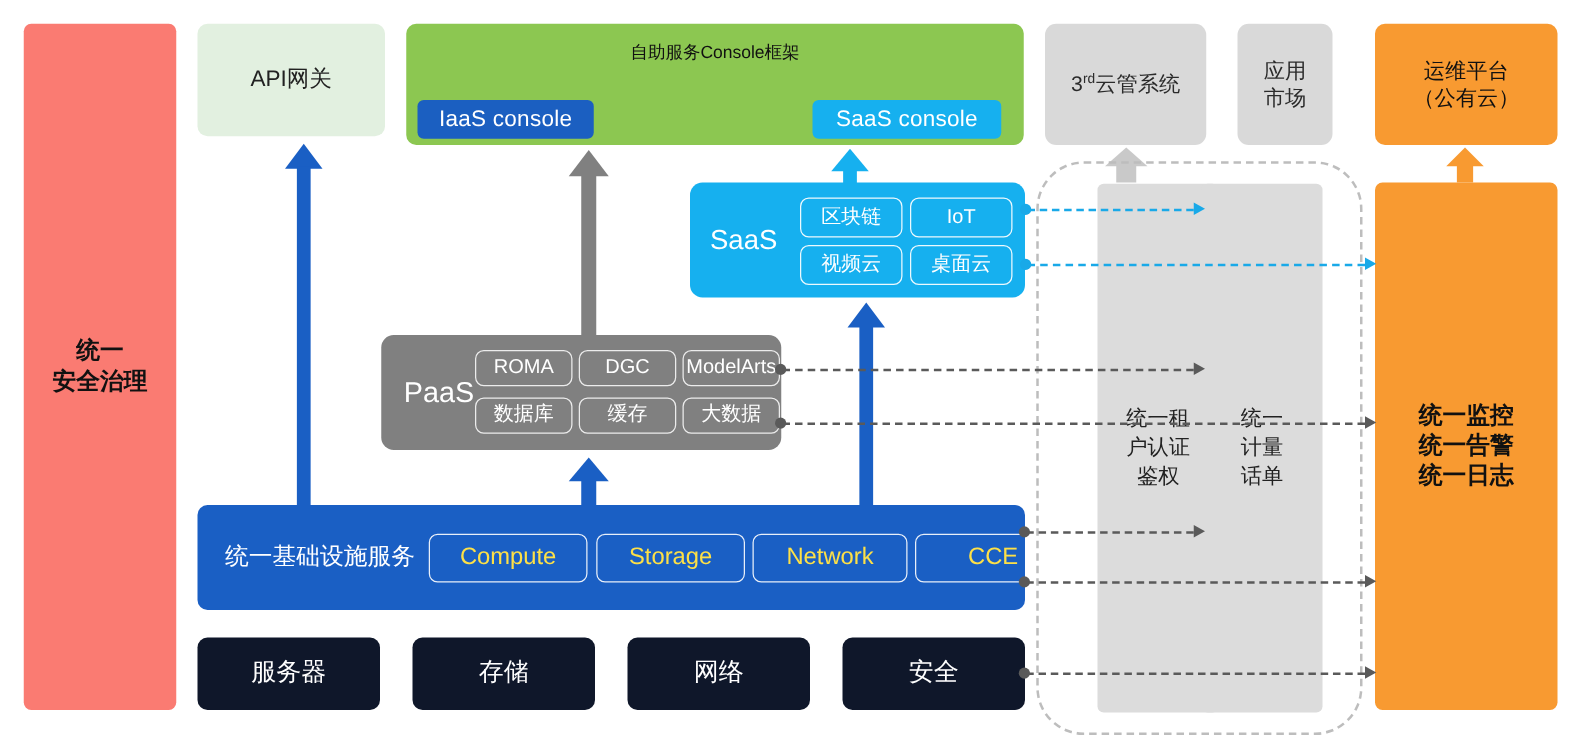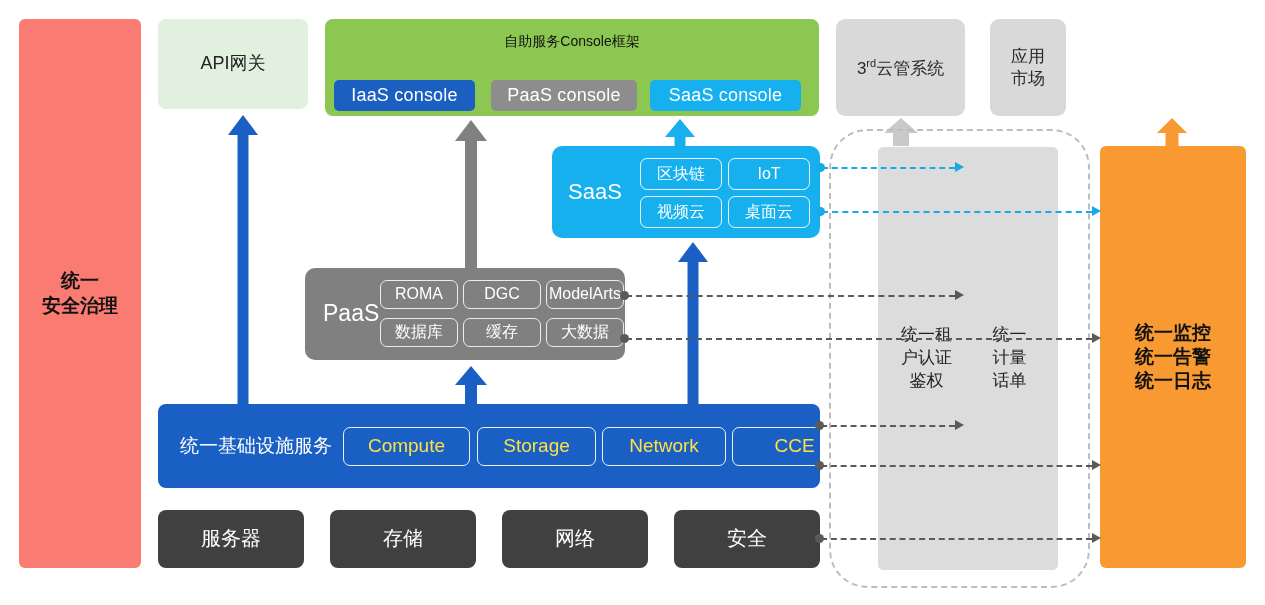--- a/index.html
+++ b/index.html
@@ -42,21 +42,21 @@
   .tag-p{position:absolute;border:1.6px solid rgba(255,255,255,.85);border-radius:7px;
        display:flex;align-items:center;justify-content:center;color:#fff;font-size:16px;}
 
   
   .infra{background:#1a5fc4;border-radius:8px;display:block;}
   .infra-label{position:absolute;left:22px;top:50%;transform:translateY(-50%);color:#fff;font-size:19px;}
   .tag-i{position:absolute;border:1.6px solid rgba(255,255,255,.9);border-radius:7px;
        display:flex;align-items:center;justify-content:center;color:#fde047;font-size:19px;}
 
   
-  .hw{background:#404040;border-radius:8px;color:#fff;font-size:20px;}
+  .hw{background:#0f172a;border-radius:8px;color:#fff;font-size:20px;}
 
   
   .mid-col{background:#dcdcdc;border-radius:5px;color:#222;font-size:17px;line-height:1.35;
            align-items:center;justify-content:center;}
   .dashed-container{position:absolute;border:2.5px dashed #bdbdbd;border-radius:38px;box-sizing:border-box;}
 
   
   .uarrow{position:absolute;}
   .uarrow .shaft{position:absolute;left:50%;transform:translateX(-50%);bottom:0;}
   .uarrow .head{position:absolute;left:50%;transform:translateX(-50%);top:0;width:0;height:0;}
@@ -84,23 +84,20 @@
   <div class="uarrow" style="left:228px;top:115px;width:30px;height:290px;">
     <div class="head" style="border-left:15px solid transparent;border-right:15px solid transparent;border-bottom:20px solid #1a5fc4;"></div>
     <div class="shaft" style="width:11px;height:272px;background:#1a5fc4;"></div>
   </div>
 
   <div class="box console-frame" style="left:325px;top:19px;width:494px;height:97px;">
     <div class="console-title">自助服务Console框架</div>
     <div class="chip iaas" style="left:9px;top:61px;width:141px;height:31px;">
       <span>IaaS console</span>
     </div>
-    <div class="chip paas" style="left:166px;top:61px;width:146px;height:31px;">
-      <span>PaaS console</span>
-    </div>
     <div class="chip saas" style="left:325px;top:61px;width:151px;height:31px;">
       <span>SaaS console</span>
     </div>
   </div>
 
   <div class="uarrow" style="left:455px;top:120px;width:32px;height:148px;">
     <div class="head" style="border-left:16px solid transparent;border-right:16px solid transparent;border-bottom:21px solid #808080;"></div>
     <div class="shaft" style="width:12px;height:129px;background:#808080;"></div>
   </div>
 
@@ -118,20 +115,24 @@
   <div class="box grey-box" style="left:990px;top:19px;width:76px;height:97px;">
     <span style="white-space:pre-line;">应用
 市场</span>
   </div>
 
   <div class="uarrow" style="left:884px;top:118px;width:34px;height:28px;">
     <div class="head" style="border-left:17px solid transparent;border-right:17px solid transparent;border-bottom:15px solid #c9c9c9;"></div>
     <div class="shaft" style="width:16px;height:14px;background:#c9c9c9;"></div>
   </div>
 
+  <div class="box ops-top" style="left:1100px;top:19px;width:146px;height:97px;">
+    <span style="white-space:pre-line;">运维平台
+（公有云）</span>
+  </div>
 
   <div class="uarrow" style="left:1157px;top:118px;width:30px;height:28px;">
     <div class="head" style="border-left:15px solid transparent;border-right:15px solid transparent;border-bottom:15px solid #f89a31;"></div>
     <div class="shaft" style="width:13px;height:14px;background:#f89a31;"></div>
   </div>
 
   <div class="box ops-pillar" style="left:1100px;top:146px;width:146px;height:422px;">
     <span style="white-space:pre-line;">统一监控
 统一告警
 统一日志</span>

